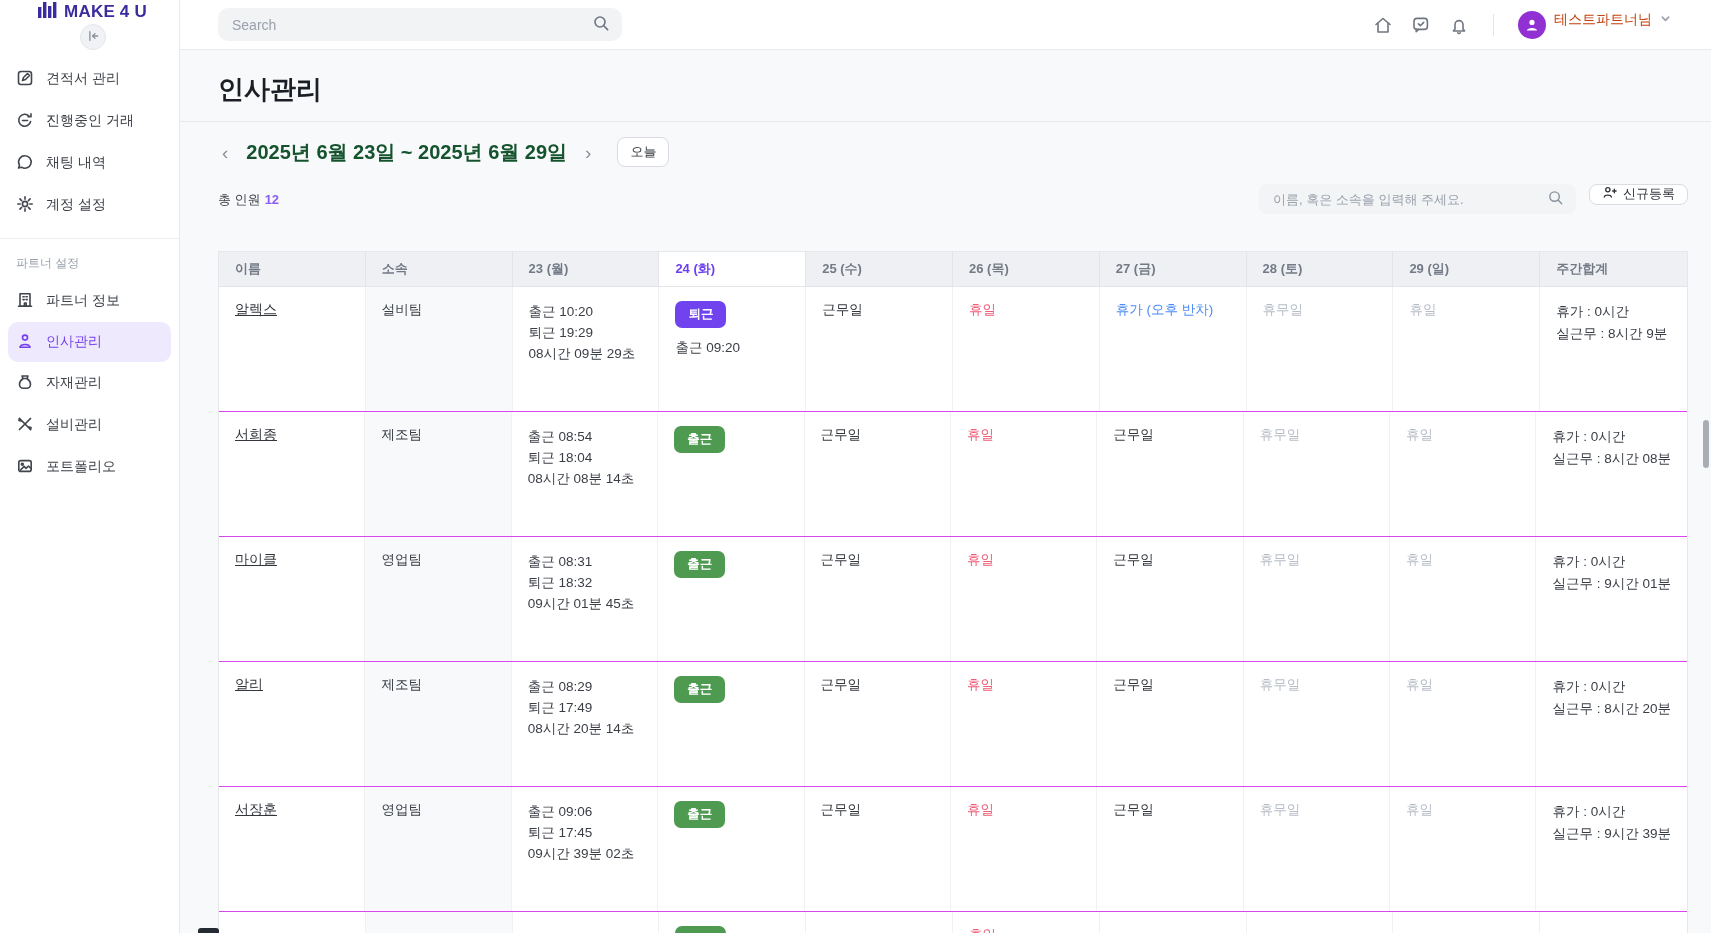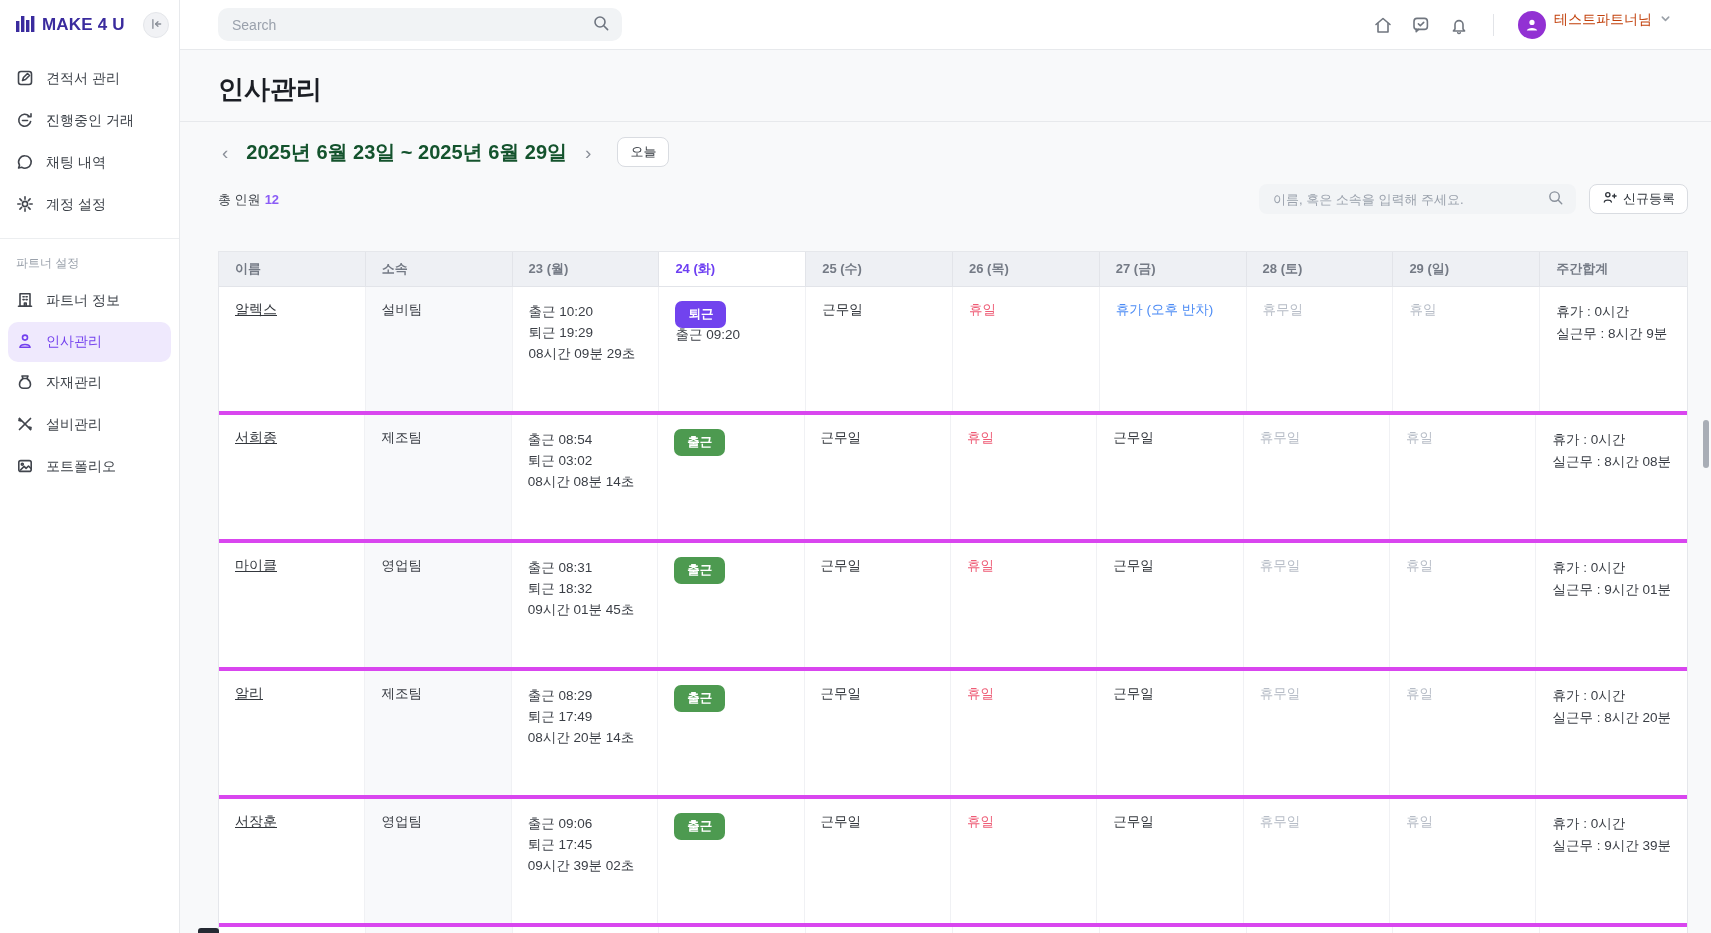--- a/index.html
+++ b/index.html
@@ -2,21 +2,21 @@
 <html><head>
 <meta charset="utf-8">
 <style>
   html,body{margin:0;padding:0;background:#e9eaee;}
   *{box-sizing:border-box;}
   .app{position:relative;width:1711px;height:933px;display:flex;overflow:hidden;
        font-family:"Liberation Sans","DejaVu Sans",sans-serif;background:#f8f9fa;color:#33373d;}
 
   
   .sidebar{width:180px;background:#fff;border-right:1px solid #e7e9ec;flex-shrink:0;}
-  .logo-row{height:50px;display:flex;align-items:center;justify-content:space-between;padding:0 10px 0 16px;}
+  .logo-row{height:50px;display:flex;align-items:center;justify-content:space-between;padding:0 10px 0 16px;flex-direction:column;}
   .logo{display:flex;align-items:center;gap:7px;font-weight:800;font-size:17px;color:#3a2b9e;letter-spacing:.2px;}
   .collapse-btn{width:26px;height:26px;border-radius:50%;background:#f1f2f5;border:1px solid #e4e6ea;
                 display:flex;align-items:center;justify-content:center;cursor:pointer;padding:0;}
   .nav{padding:8px 0 2px;}
   .nav-item{height:42px;display:flex;align-items:center;gap:12px;padding:0 16px;font-size:14px;
             color:#3c4148;font-weight:500;cursor:pointer;}
   .nav-item svg{flex-shrink:0;}
   .nav-item.active{background:#efe9fd;color:#7340ee;border-radius:10px;margin:0 8px;padding:0 8px;height:40px;}
   .nav-item.active svg *{stroke:#7340ee;}
   .sb-divider{height:1px;background:#eceef0;margin:10px 0 10px;}
@@ -46,40 +46,40 @@
   .dn-title{font-size:20px;font-weight:700;color:#14532d;}
   .today-btn{height:30px;padding:0 12px;background:#fff;border:1px solid #d9dce1;border-radius:8px;
              font-size:13px;color:#2f343b;margin-left:8px;cursor:pointer;font-family:inherit;}
 
   .table-controls{display:flex;align-items:flex-end;justify-content:space-between;margin-top:17px;}
   .total{font-size:13px;color:#3c4147;margin-bottom:5px;}
   .total .count{color:#8b5cf6;font-weight:700;margin-left:4px;text-align:center;}
   .controls-right{display:flex;gap:13px;}
   .t-search{width:317px;height:30px;background:#f2f4f6;border-radius:8px;display:flex;align-items:center;padding:0 12px;}
   .t-search input{flex:1;border:none;background:transparent;outline:none;font-size:13px;color:#333;font-family:inherit;}
-  .register-btn{height:30px;display:flex;align-items:center;gap:6px;background:#fff;border:1px solid #d9dce1;
+  .register-btn{height:21px;display:flex;gap:6px;background:#fff;border:1px solid #d9dce1;
                 border-radius:8px;padding:0 12px;font-size:13px;color:#2f343b;cursor:pointer;font-family:inherit;}
 
   
   .att-table{margin-top:37px;border:1px solid #e5e7eb;border-bottom:none;background:#fff;}
   .t-head{display:grid;grid-template-columns:repeat(10,1fr);background:#eef0f4;border-bottom:1px solid #e2e4e9;}
   .th{height:34px;line-height:34px;padding:0 16px;font-size:13px;color:#747a85;font-weight:600;
       border-right:1px solid #e2e4e9;white-space:nowrap;overflow:hidden;}
   .th:last-child{border-right:none;}
   .th.today{background:#fff;color:#6d3ff2;font-weight:700;}
-  .t-row{display:grid;grid-template-columns:repeat(10,1fr);border-bottom:4px solid #d946ef;background:#fff;}
+  .t-row{display:grid;grid-template-columns:repeat(10,1fr);border-bottom:1px solid #d946ef;background:#fff;}
   .td{padding:14px 16px;font-size:13.5px;color:#3a3e45;border-right:1px solid #f0f1f4;min-height:124px;}
   .td:last-child{border-right:none;}
   .td.team{background:#f8f9fb;}
   .name-link{color:#33373d;font-weight:500;text-decoration:underline;cursor:pointer;font-size:14px;}
   .line{line-height:21px;white-space:nowrap;}
   .badge{display:inline-block;padding:7px 13px;border-radius:7px;color:#fff;font-size:12.5px;font-weight:700;line-height:1;}
   .badge.in{background:#4d9a50;}
   .badge.out{background:#7143ee;}
-  .below{line-height:1;}
+  .below{margin-top:13px;line-height:1;}
   .day{white-space:nowrap;}
   .day[data-type="work"]{color:#33373d;}
   .day[data-type="holiday"]{color:#ee5c76;}
   .day[data-type="vacation"]{color:#4d8cf5;}
   .day[data-type="off"]{color:#b7bdc7;}
   .tline{line-height:22px;white-space:nowrap;}
 
   
   .scroll-thumb{position:absolute;right:2px;top:420px;width:6px;height:48px;background:#a9aeb6;border-radius:3px;}
   .bottom-sliver{position:absolute;left:198px;bottom:0;width:21px;height:5px;background:#252a33;border-radius:3px 3px 0 0;}
@@ -338,21 +338,21 @@
                   <div class="tline">실근무 : 8시간 9분</div>
                 </div>
               </div>
               <div class="t-row">
                 <div class="td">
                   <div class="name-link">서희종</div>
                 </div>
                 <div class="td team">제조팀</div>
                 <div class="td">
                   <div class="line">출근 08:54</div>
-                  <div class="line">퇴근 03:02</div>
+                  <div class="line">퇴근 18:04</div>
                   <div class="line">08시간 08분 14초</div>
                 </div>
                 <div class="td"><div class="badge in">출근</div></div>
                 <div class="td day" data-type="work">근무일</div>
                 <div class="td day" data-type="holiday">휴일</div>
                 <div class="td day" data-type="work">근무일</div>
                 <div class="td day" data-type="off">휴무일</div>
                 <div class="td day" data-type="off">휴일</div>
                 <div class="td">
                   <div class="tline">휴가 : 0시간</div>

